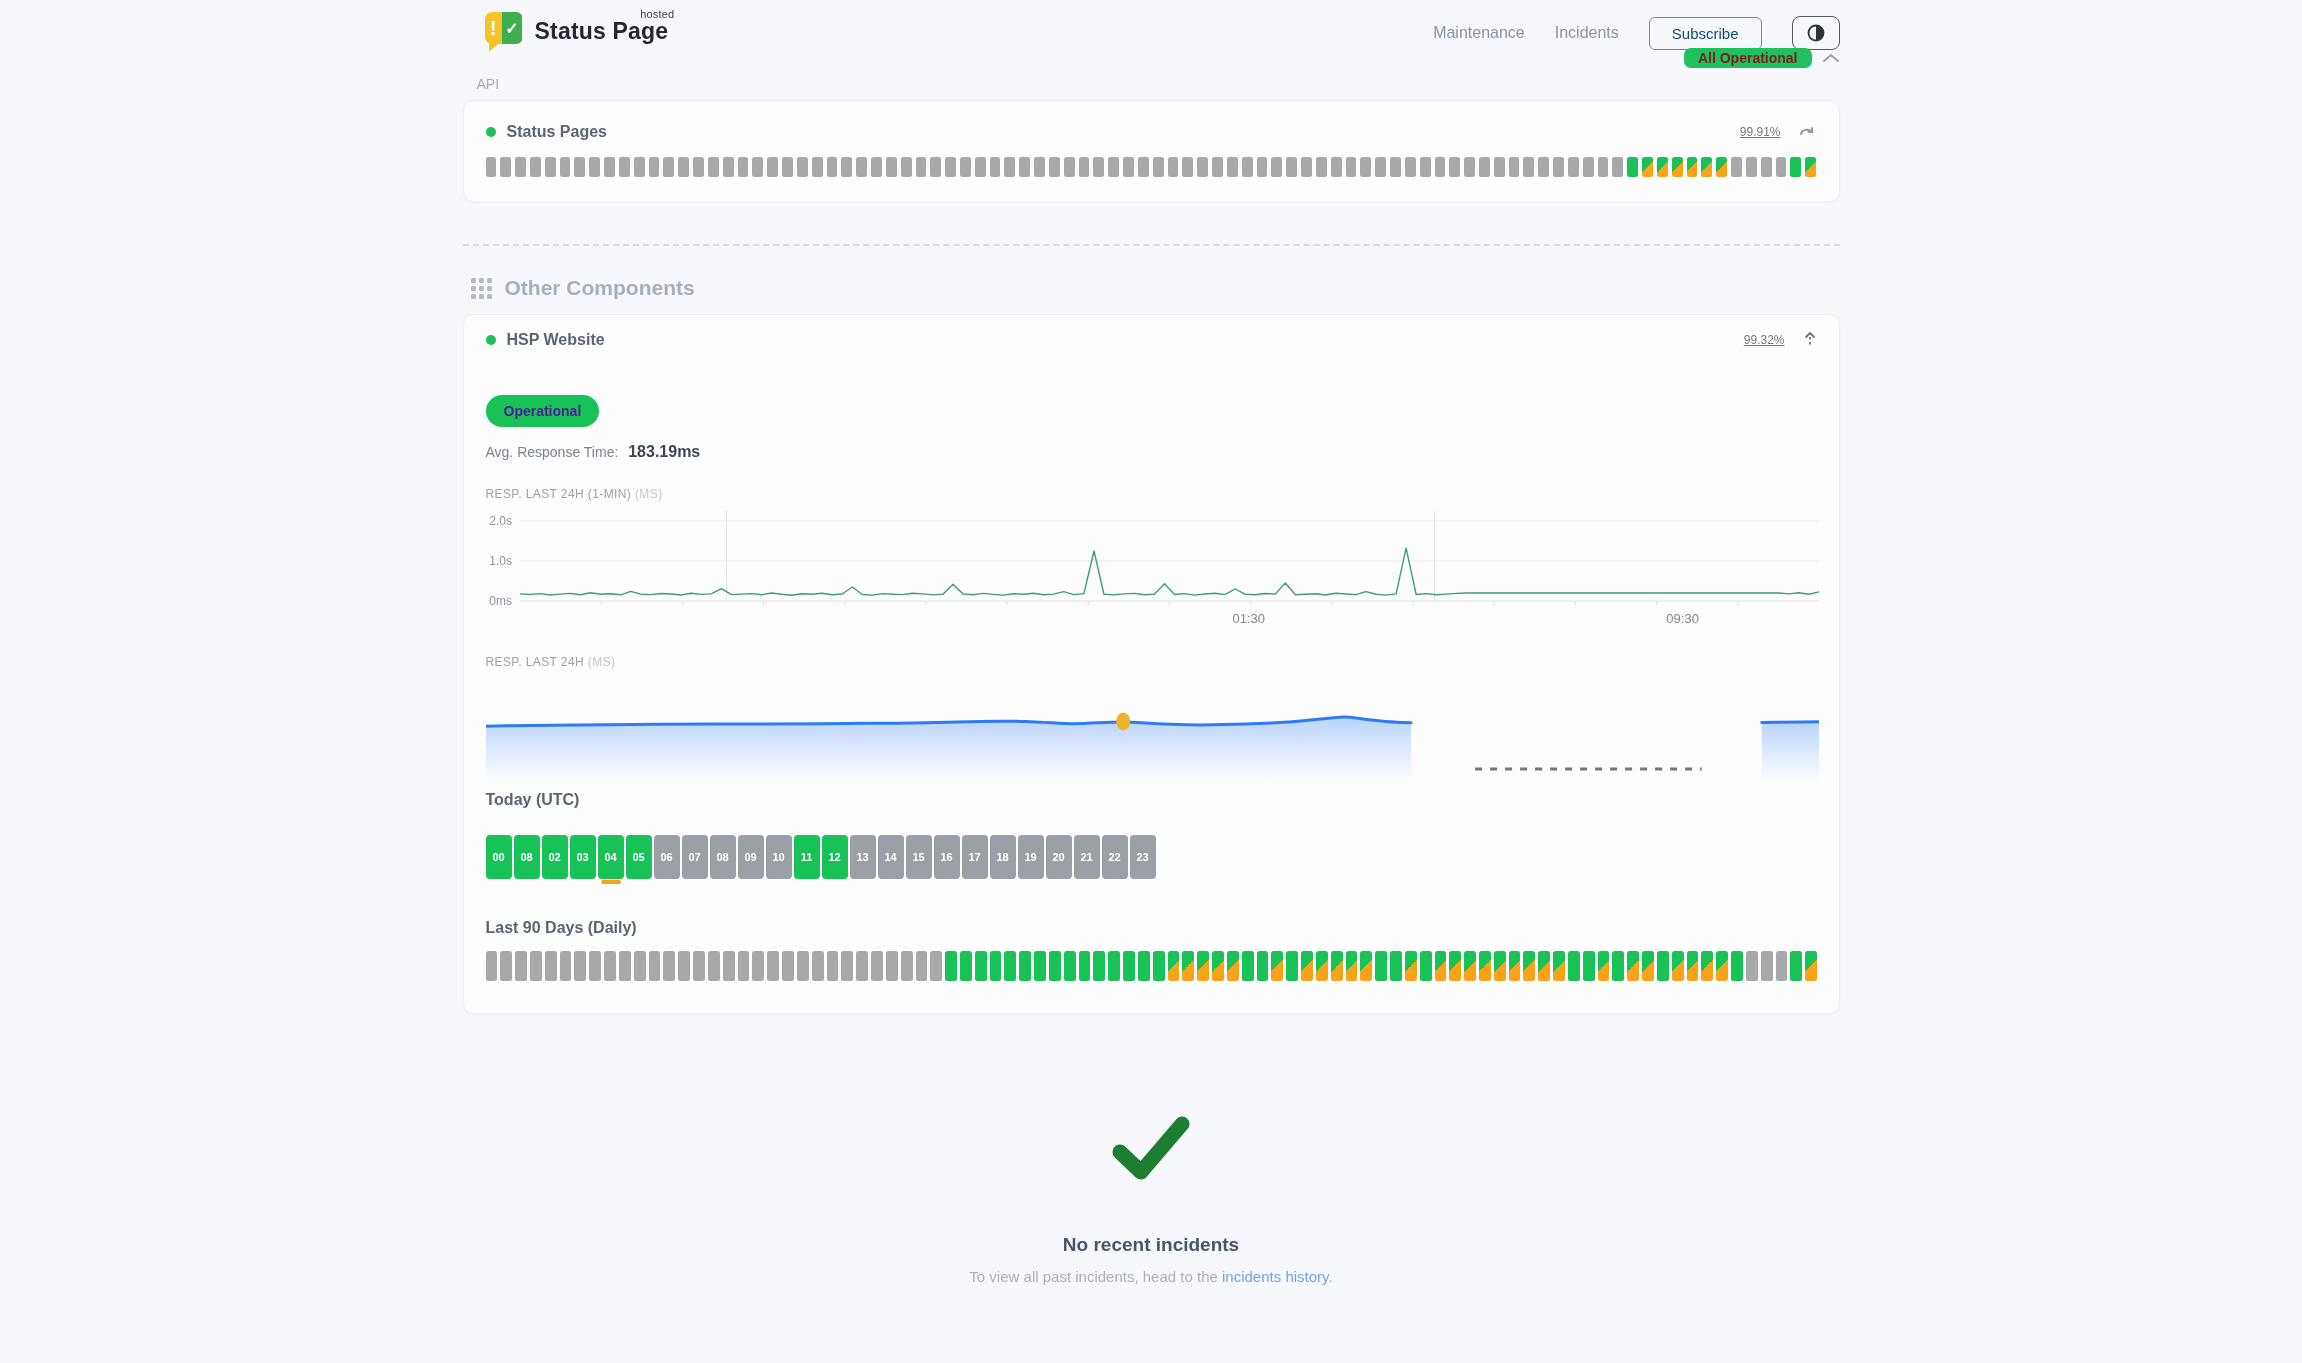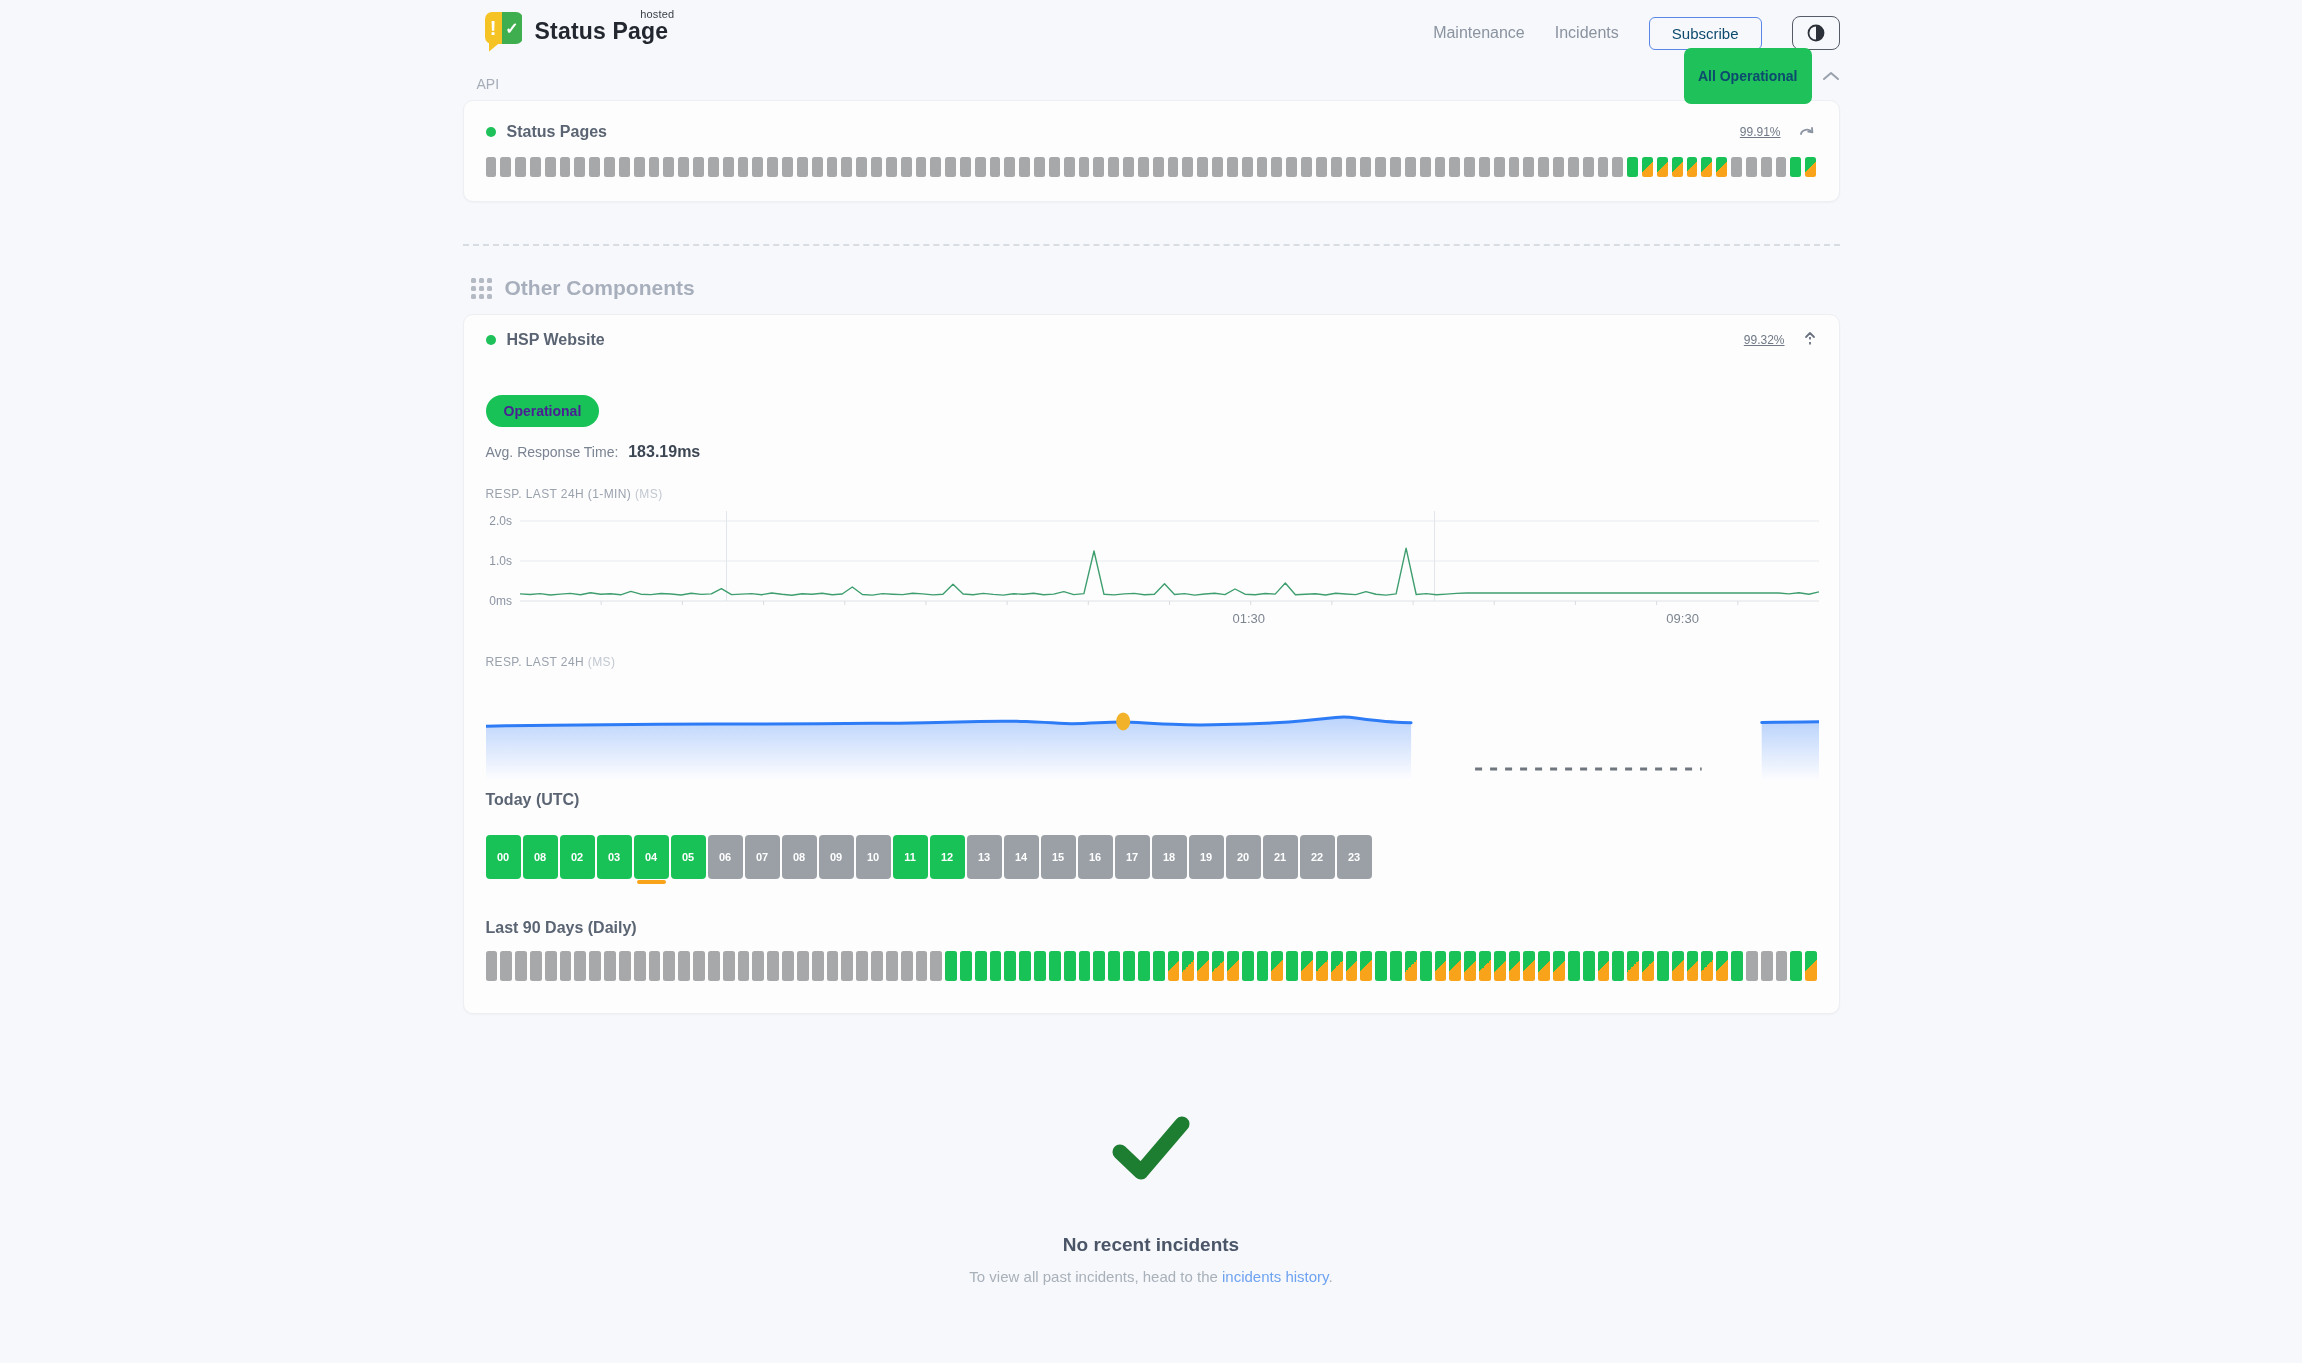--- a/index.html
+++ b/index.html
@@ -25,22 +25,22 @@
   .logo-text { position:relative; padding-top:6px; font-size:23px; font-weight:800; color:#23272f; letter-spacing:.2px; }
   .logo-sup  { position:absolute; top:-4px; right:-6px; font-size:11px; font-weight:400; color:#3a3f48; }
 
   .nav-row { position:absolute; top:16px; right:0; display:flex; align-items:center; gap:30px; }
   .nav-link { font-size:16px; color:#8a93a0; cursor:pointer; }
   .subscribe-btn { border:1.5px solid #5b86e8; color:#0c4a6e; background:transparent;
                    font-family:inherit; font-size:15px; border-radius:6px; padding:7px 22px; cursor:pointer; }
   .theme-btn { width:48px; height:34px; border:1.5px solid #555c66; border-radius:8px;
                background:transparent; display:flex; align-items:center; justify-content:center; cursor:pointer; }
   .status-line { position:absolute; top:48px; right:0; display:flex; align-items:center; gap:10px; }
-  .status-badge { background:#1ec15a; color:#0c4a6e; font-size:14px; font-weight:700;
-                  padding:20px 14px; border-radius:7px; }
+  .status-badge { background:#1ec15a; color:#7f1d1d; font-size:14px; font-weight:700;
+                  padding:2px 14px; border-radius:7px; }
   .chev { color:#9aa2ad; }
 
   
   .section-label { font-size:14px; color:#a6adb8; margin:2px 0 8px 14px; }
   .card { background:#fdfdfe; border:1px solid #edeff3; border-radius:10px;
           box-shadow:0 1px 2px rgba(30,40,60,.04); }
   .card-api { padding:22px 22px 24px; }
   .comp-row { display:flex; align-items:center; gap:11px; }
   .dot { width:10px; height:10px; border-radius:50%; background:#1ec15a; flex:none; }
   .comp-name { font-size:16px; font-weight:700; color:#5a6472; }
@@ -71,21 +71,21 @@
 
   .chart-label { margin-top:26px; font-size:12px; color:#9aa2ad; letter-spacing:.4px; }
   .chart-label .unit { color:#c2c8d0; }
   svg.chart { display:block; margin-top:4px; }
 
   .sub-heading { font-size:16px; font-weight:700; color:#5a6472; }
   .today-heading { }
   .l90-heading { margin-top:40px; }
 
   .hours { display:flex; gap:2px; margin-top:26px; }
-  .hour { position:relative; width:35px; height:44px; border-radius:4px; background:#9aa0a6;
+  .hour { position:relative; width:26px; height:44px; border-radius:4px; background:#9aa0a6;
           color:#fff; font-size:11px; font-weight:700; display:flex; align-items:center; justify-content:center; }
   .hour.o { background:#19c257; }
   .hour .deg { position:absolute; left:3px; right:3px; bottom:-5px; height:4px; background:#f9a31a; border-radius:2px; }
 
   
   .footer { text-align:center; margin-top:100px; }
   .no-incidents { margin-top:46px; font-size:19px; font-weight:600; color:#4a5568; }
   .hint { margin-top:12px; font-size:15px; color:#a8b0ba; }
   .hint a { color:#6ea3f1; text-decoration:none; cursor:pointer; }
 </style>

